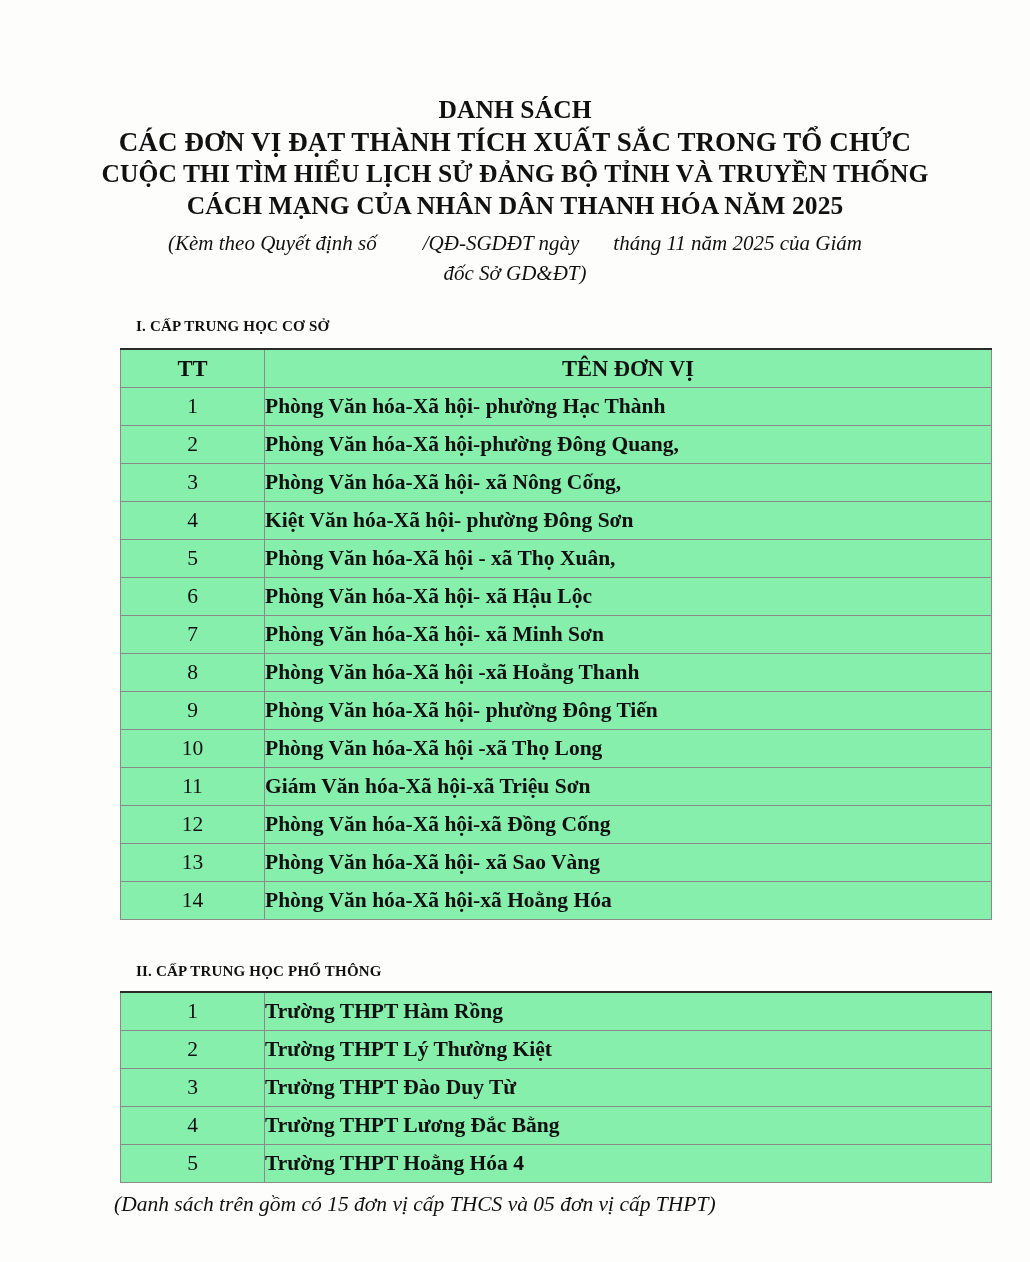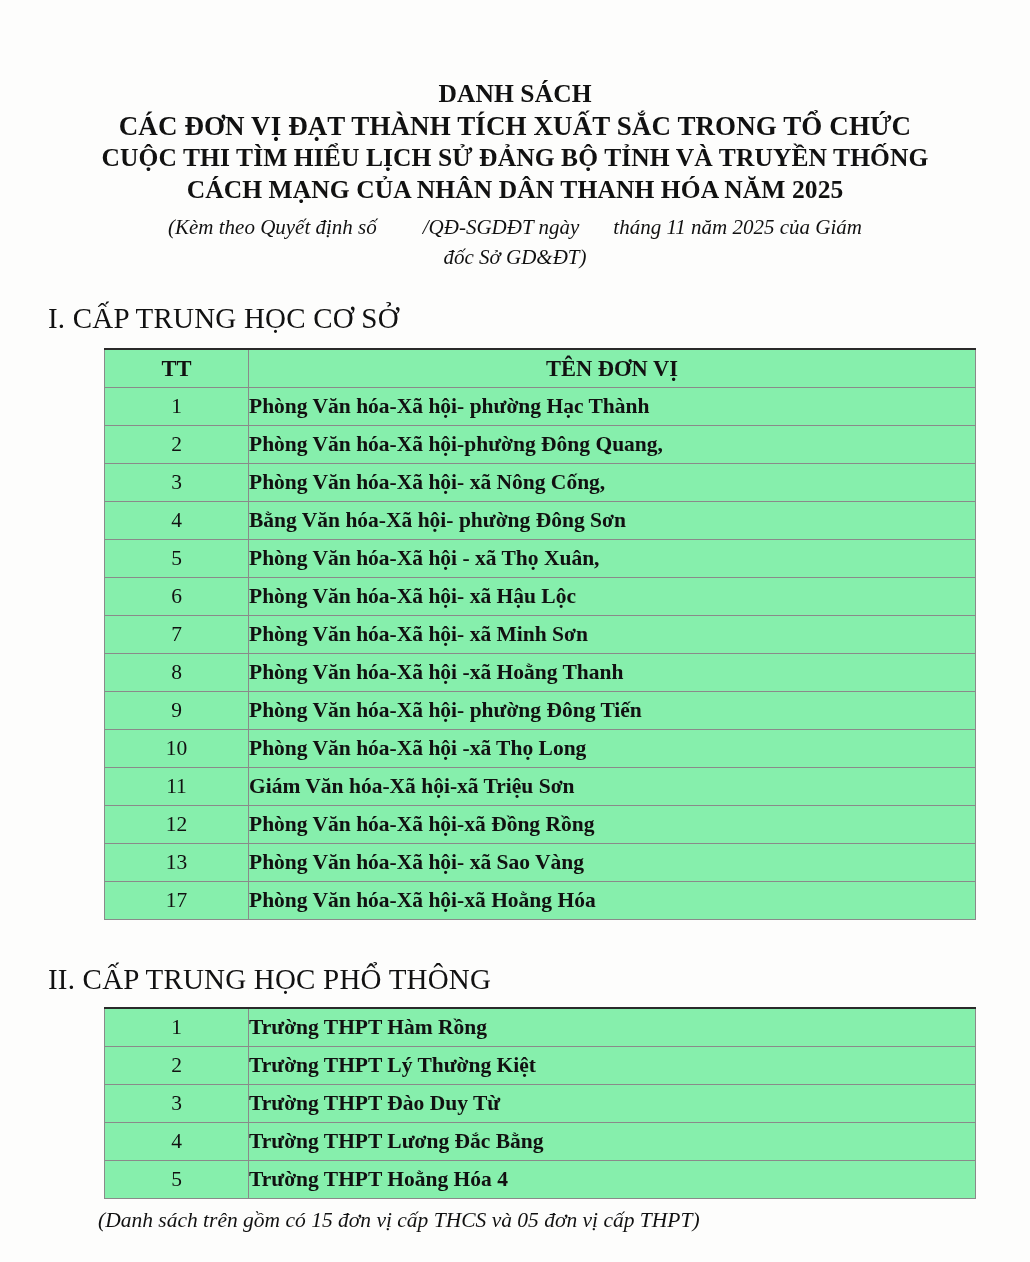--- a/index.html
+++ b/index.html
@@ -14,21 +14,21 @@
     font-family: "Liberation Serif", "DejaVu Serif", serif;
     color: #111111;
     -webkit-font-smoothing: antialiased;
     overflow: hidden;
   }
   .page {
     position: relative;
     width: 1030px;
     height: 1262px;
     box-sizing: border-box;
-    padding: 0;
+    padding: 16px;
   }
 
   
   .title-block {
     padding-top: 78px;
     text-align: center;
   }
   .title-line {
     font-weight: bold;
     font-size: 25.5px;
@@ -47,23 +47,23 @@
     font-style: italic;
     font-size: 21px;
     line-height: 30px;
     text-align: center;
   }
   .gap-sm { display: inline-block; width: 46px; }
   .gap-xs { display: inline-block; width: 34px; }
 
   
   .section-heading {
-    font-weight: normal;
-    font-size: 29px;
-    margin-left: 48px;
+    font-weight: bold;
+    font-size: 15px;
+    margin-left: 120px;
     letter-spacing: 0.2px;
   }
   #section-1-heading { margin-top: 30px; margin-bottom: 13px; }
   #section-2-heading { margin-top: 43px; margin-bottom: 11px; }
 
   
   table.doc-table {
     border-collapse: collapse;
     margin-left: 104px;
     width: 871px;
@@ -150,21 +150,21 @@
       <tr>
         <td class="cell-tt">2</td>
         <td class="cell-name">Phòng Văn hóa-Xã hội-phường Đông Quang,</td>
       </tr>
       <tr>
         <td class="cell-tt">3</td>
         <td class="cell-name">Phòng Văn hóa-Xã hội- xã Nông Cống,</td>
       </tr>
       <tr>
         <td class="cell-tt">4</td>
-        <td class="cell-name">Bằng Văn hóa-Xã hội- phường Đông Sơn</td>
+        <td class="cell-name">Kiệt Văn hóa-Xã hội- phường Đông Sơn</td>
       </tr>
       <tr>
         <td class="cell-tt">5</td>
         <td class="cell-name">Phòng Văn hóa-Xã hội - xã Thọ Xuân,</td>
       </tr>
       <tr>
         <td class="cell-tt">6</td>
         <td class="cell-name">Phòng Văn hóa-Xã hội- xã Hậu Lộc</td>
       </tr>
       <tr>
@@ -182,28 +182,28 @@
       <tr>
         <td class="cell-tt">10</td>
         <td class="cell-name">Phòng Văn hóa-Xã hội -xã Thọ Long</td>
       </tr>
       <tr>
         <td class="cell-tt">11</td>
         <td class="cell-name">Giám Văn hóa-Xã hội-xã Triệu Sơn</td>
       </tr>
       <tr>
         <td class="cell-tt">12</td>
-        <td class="cell-name">Phòng Văn hóa-Xã hội-xã Đồng Rồng</td>
+        <td class="cell-name">Phòng Văn hóa-Xã hội-xã Đồng Cống</td>
       </tr>
       <tr>
         <td class="cell-tt">13</td>
         <td class="cell-name">Phòng Văn hóa-Xã hội- xã Sao Vàng</td>
       </tr>
       <tr>
-        <td class="cell-tt">17</td>
+        <td class="cell-tt">14</td>
         <td class="cell-name">Phòng Văn hóa-Xã hội-xã Hoằng Hóa</td>
       </tr>
     </tbody>
   </table>
 
   <div class="section-heading" id="section-2-heading">II. CẤP TRUNG HỌC PHỔ THÔNG</div>
 
   <table class="doc-table" id="table-thpt">
     <colgroup>
         <col class="c-tt">

